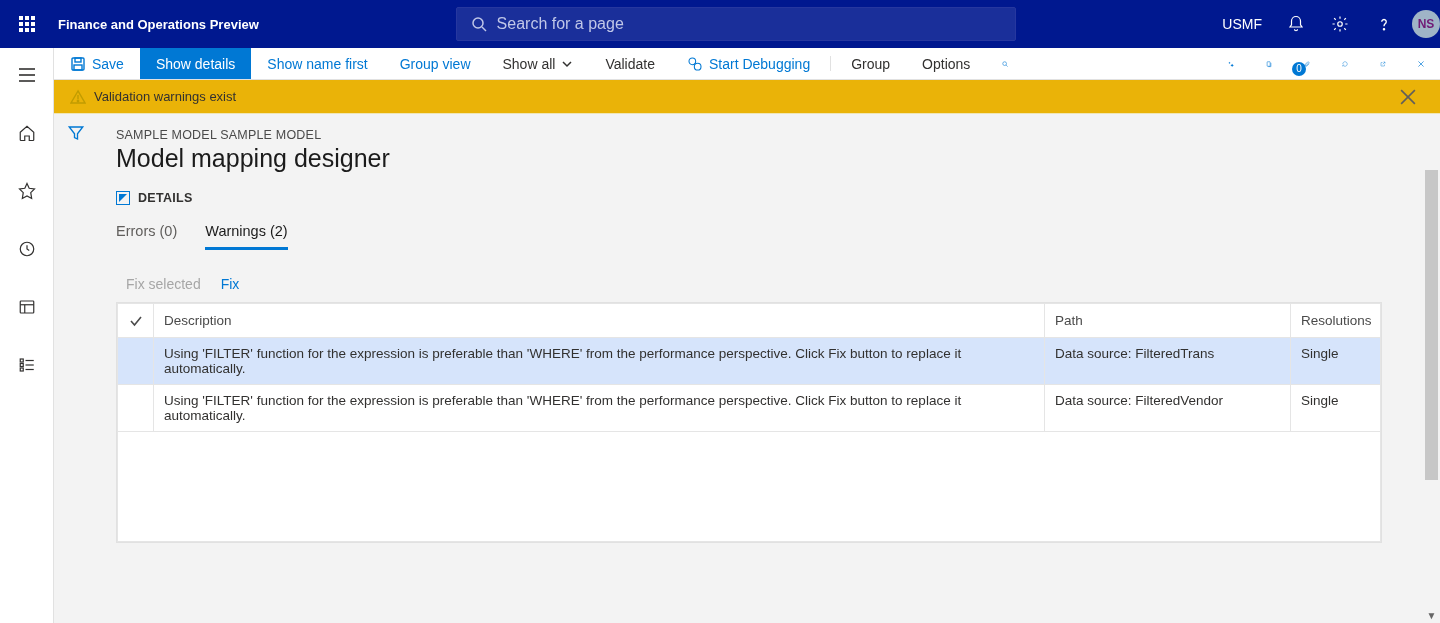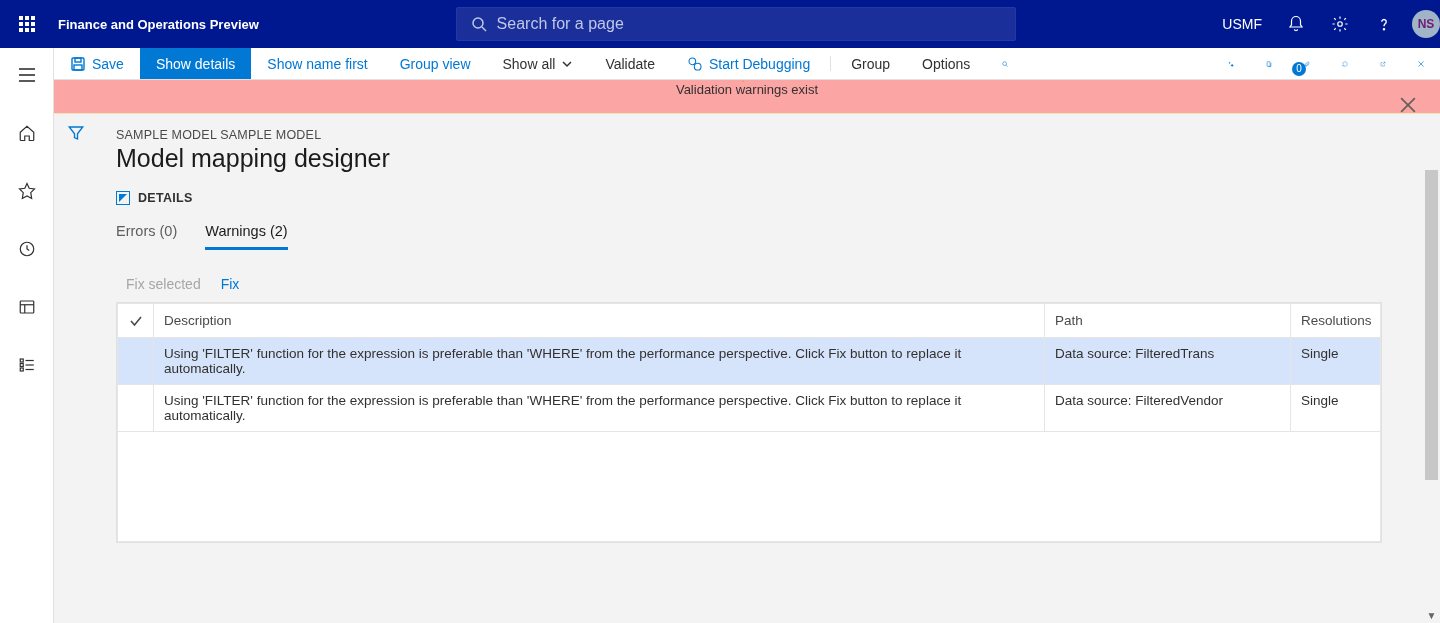--- a/index.html
+++ b/index.html
@@ -48,27 +48,26 @@
   .ab-save svg { width:16px; height:16px; margin-right:6px; }
   .ab-active { background:#0078d4; color:#ffffff; }
   .ab-sep { width:1px; background:#e1e1e1; margin:8px 4px; }
   .ab-right { margin-left:auto; display:flex; align-items:center; }
   .ab-icon { width:38px; display:flex; align-items:center; justify-content:center; color:#0078d4; }
   .badge-wrap { position:relative; }
   .badge { position:absolute; top:6px; left:4px; background:#0078d4; color:#fff; font-size:10px; height:14px; min-width:14px; border-radius:8px; display:flex; align-items:center; justify-content:center; padding:0 3px;}
   
   .warnbar {
     height:34px;
-    background:#fca5a5;
+    background:#eab308;
     border-bottom:1px solid #f0e6b5;
     display:flex; align-items:center;
     padding:0 16px;
     font-size:13px;
     color:#323130;
-    flex-direction:column;
   }
   .warnbar svg { width:16px; height:16px; margin-right:8px; }
   .warnbar-close { margin-left:auto; width:24px; display:flex; justify-content:center; color:#605e5c;}
   
   .content { flex:1; display:flex; background:#f3f3f3; }
   .filter-col { width:44px; padding-top:10px; display:flex; justify-content:center; }
   .filter-col svg { width:18px; height:18px; color:#0078d4; }
   .page { flex:1; padding:14px 18px 0 18px; overflow:hidden; }
   .crumb { font-size:12.5px; color:#4a4a4a; letter-spacing:0.2px; }
   .page-title { font-size:25px; font-weight:400; color:#1b1b1b; margin-top:2px; }

